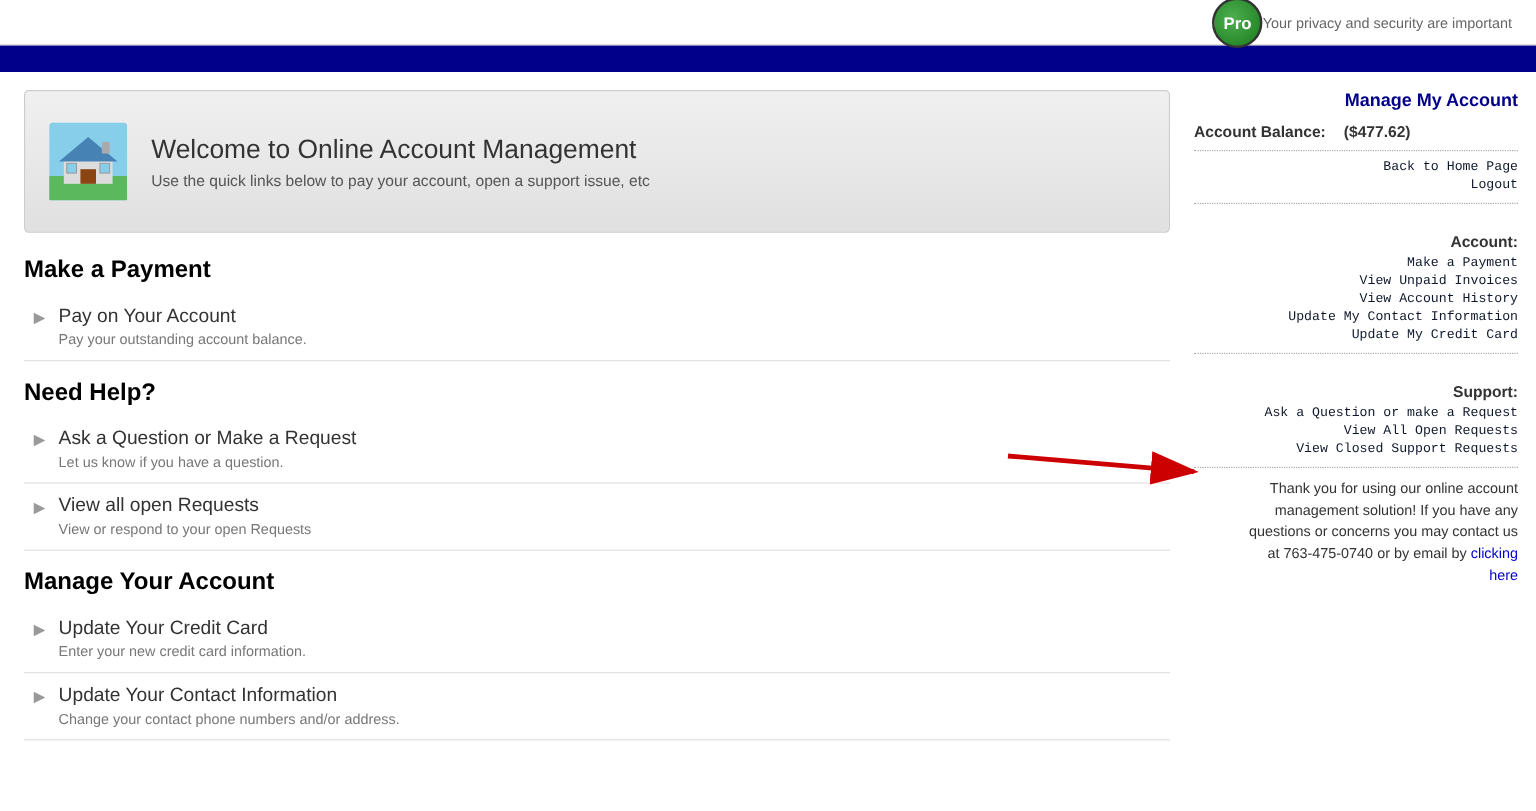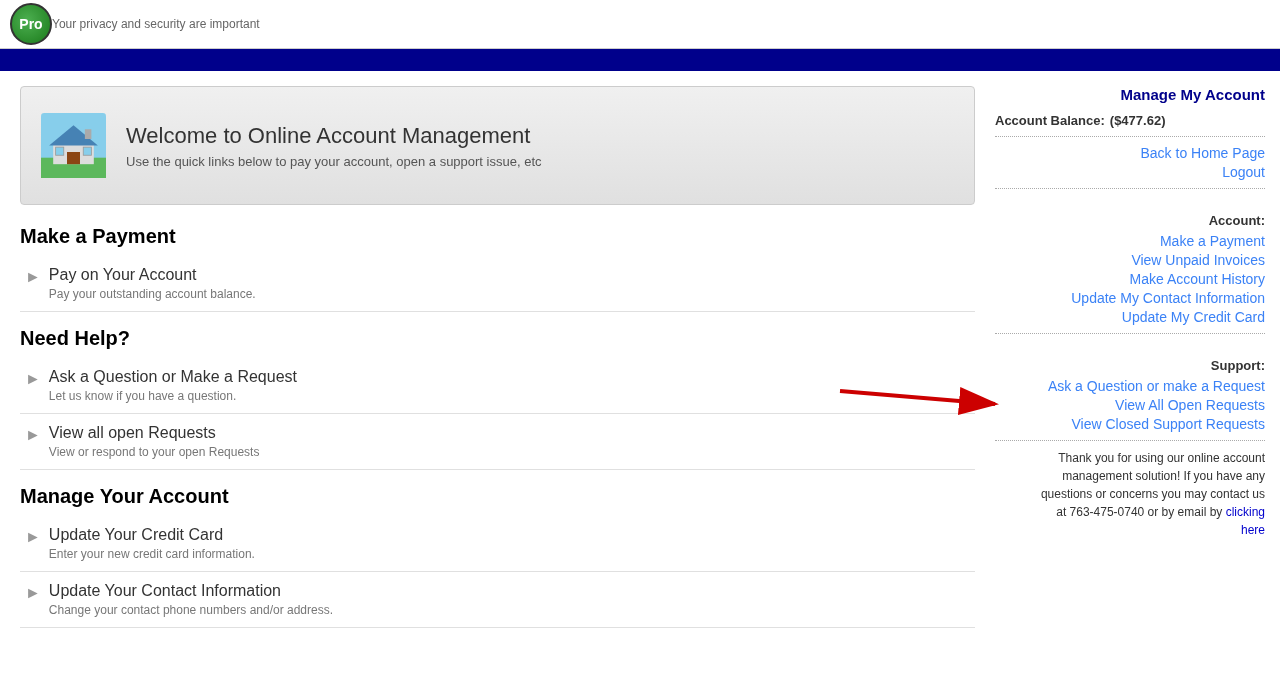--- a/index.html
+++ b/index.html
@@ -3,24 +3,24 @@
   <meta charset="utf-8">
   <style>
     * { margin: 0; padding: 0; box-sizing: border-box; }
     body { font-family: Arial, sans-serif; font-size: 13px; background: #fff; color: #333; width: 1280px; }
 
     
     .top-bar {
       background: #fff;
       display: flex;
       align-items: center;
-      justify-content: flex-start;
+      justify-content: flex-end;
       padding: 4px 20px 4px 10px;
       border-bottom: 1px solid #ccc;
-      height: 49px;
+      height: 38px;
     }
     .logo-area {
       display: flex;
       align-items: center;
     }
     .logo-circle {
       width: 42px; height: 42px;
       background: radial-gradient(circle at 40% 40%, #4caf50, #1a7a1a);
       border-radius: 50%;
       display: flex; align-items: center; justify-content: center;
@@ -116,21 +116,21 @@
       text-align: right;
     }
     .sidebar-title {
       font-size: 15px;
       font-weight: bold;
       color: #00008b;
       margin-bottom: 10px;
     }
     .sidebar-balance-row {
       display: flex;
-      gap: 5px;
+      gap: 15px;
       margin-bottom: 8px;
       font-size: 13px;
     }
     .sidebar-balance-label {
       font-weight: bold;
     }
     .sidebar-balance-value {
       color: #333;
       font-weight: bold;
     }
@@ -141,25 +141,26 @@
     }
     .sidebar-section-label {
       font-weight: bold;
       color: #333;
       margin-bottom: 5px;
       font-size: 13px;
       margin-top: 24px;
     }
     .sidebar-link {
       display: block;
-      color: #3b82f6;
+      color: #0f172a;
       text-decoration: none;
       margin-bottom: 3px;
-      font-size: 14px;
+      font-size: 11px;
       cursor: pointer;
+      font-family: Liberation Mono, monospace;
     }
     .sidebar-text {
       font-size: 12px;
       color: #333;
       line-height: 1.5;
       margin-top: 8px;
       margin-left: 36px;
     }
     .sidebar-clicking-link {
       color: #0000cc;
@@ -284,21 +285,21 @@
       <hr class="sidebar-divider">
 
       <a class="sidebar-link" href="#">Back to Home Page</a>
       <a class="sidebar-link" href="#">Logout</a>
 
       <hr class="sidebar-divider">
 
       <div class="sidebar-section-label">Account:</div>
       <a class="sidebar-link" href="#">Make a Payment</a>
       <a class="sidebar-link" href="#">View Unpaid Invoices</a>
-      <a class="sidebar-link" href="#">Make Account History</a>
+      <a class="sidebar-link" href="#">View Account History</a>
       <a class="sidebar-link" href="#">Update My Contact Information</a>
       <a class="sidebar-link" href="#">Update My Credit Card</a>
 
       <hr class="sidebar-divider">
 
       <div class="sidebar-section-label">Support:</div>
       <a class="sidebar-link" href="#">Ask a Question or make a Request</a>
       <a class="sidebar-link" href="#">View All Open Requests</a>
       <a class="sidebar-link" href="#">View Closed Support Requests</a>
 

